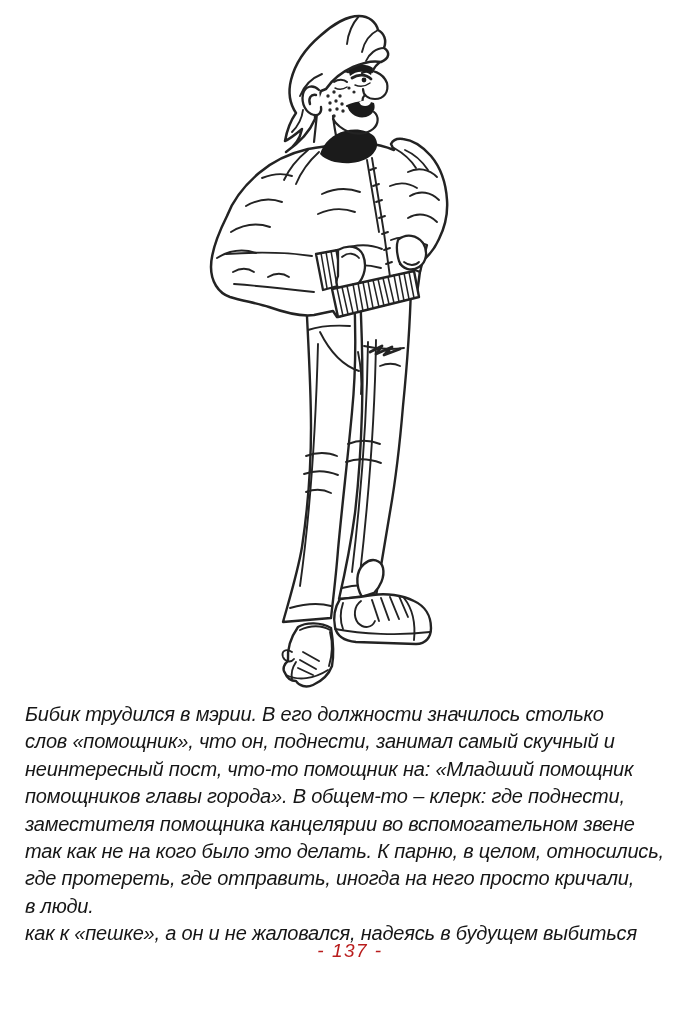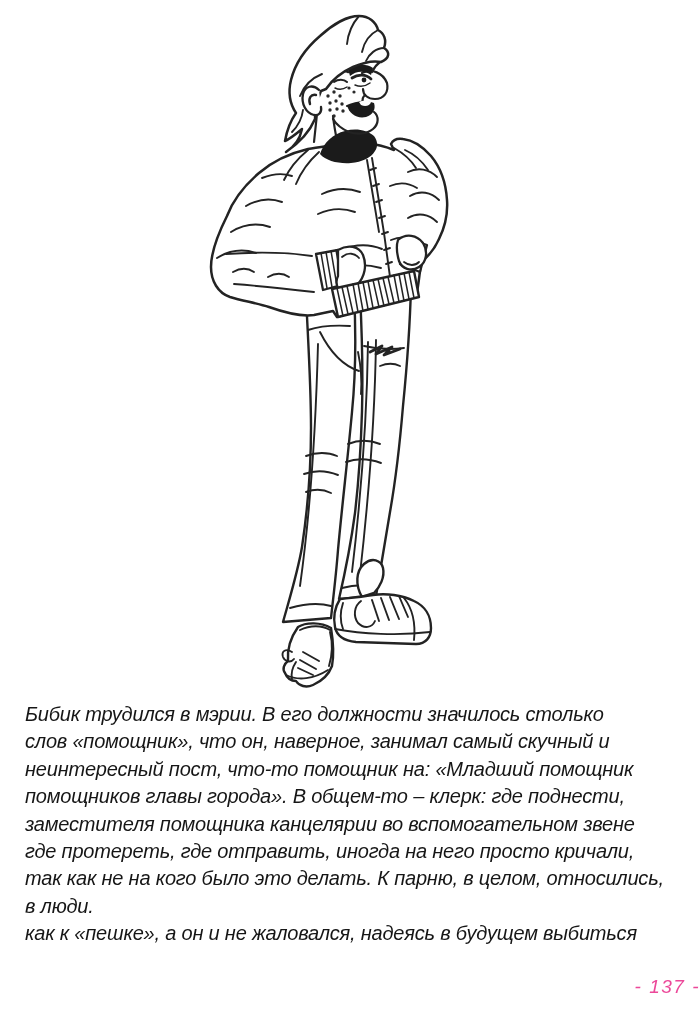--- a/index.html
+++ b/index.html
@@ -20,26 +20,26 @@
     left:25px; top:701px; width:660px;
     font-style:italic;
     font-size:20px;
     line-height:27.4px;
     letter-spacing:-0.2px;
     color:#161616;
   }
   .body-text .line { white-space:nowrap; }
   .page-number {
     position:absolute;
-    top:976px; left:0; width:100%;
-    text-align:right;
+    top:940px; left:0; width:100%;
+    text-align:center;
     font-style:italic;
     font-size:19px;
     letter-spacing:1.5px;
-    color:#ec4899;
+    color:#b91c1c;
   }
 </style>
 </head>
 <body>
 
 <div class="page">
 
   <svg class="illustration" viewBox="0 0 700 700" xmlns="http://www.w3.org/2000/svg">
     <g stroke="#232323" stroke-linecap="round" stroke-linejoin="round" fill="none">
 
@@ -226,25 +226,25 @@
 
       <g>
         <path fill="#ffffff" stroke-width="2.3" d="M319,90 C313,84 305,86 303,94 C301,104 306,113 314,115 C319,116 322,112 321,107"></path>
         <path stroke-width="2.4" d="M316,95 C311,94 308,98 310,104"></path>
       </g>
     </g>
   </svg>
 
   <div class="body-text">
     <div class="line">Бибик трудился в мэрии. В его должности значилось столько</div>
-    <div class="line">слов «помощник», что он, наверное, занимал самый скучный и</div>
+    <div class="line">слов «помощник», что он, поднести, занимал самый скучный и</div>
     <div class="line">неинтересный пост, что-то помощник на: «Младший помощник</div>
     <div class="line">помощников главы города». В общем-то – клерк: где поднести,</div>
     <div class="line">заместителя помощника канцелярии во вспомогательном звене</div>
+    <div class="line">так как не на кого было это делать. К парню, в целом, относились,</div>
     <div class="line">где протереть, где отправить, иногда на него просто кричали,</div>
-    <div class="line">так как не на кого было это делать. К парню, в целом, относились,</div>
     <div class="line">в люди.</div>
     <div class="line">как к «пешке», а он и не жаловался, надеясь в будущем выбиться</div>
   </div>
 
   <div class="page-number">- 137 -</div>
 
 </div>
 
 </body></html>

